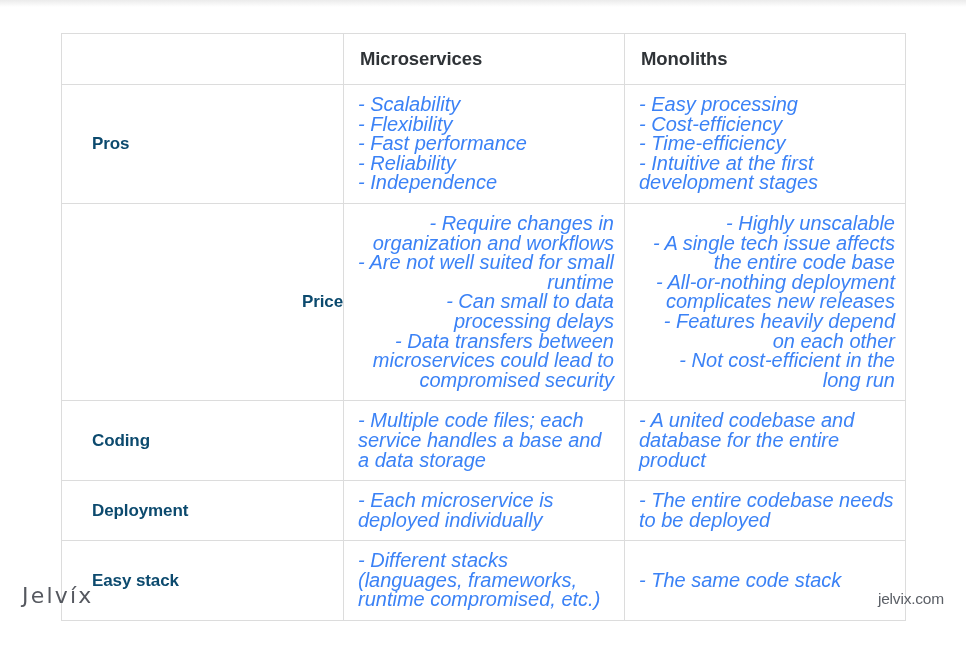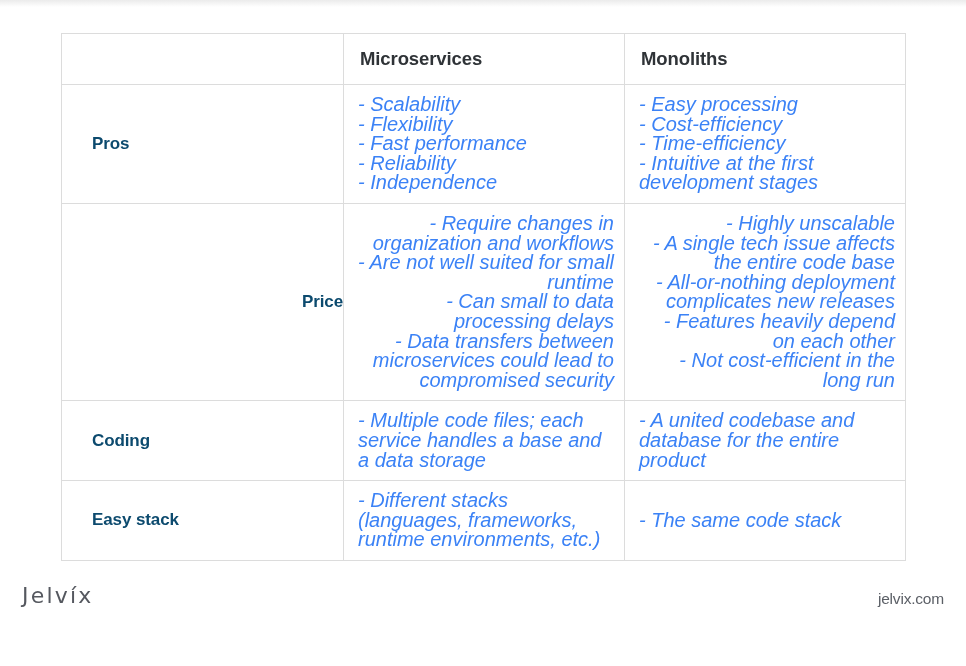--- a/index.html
+++ b/index.html
@@ -194,28 +194,43 @@
               <span class="line">- Multiple code files; each service handles a base and a data storage</span>
             </div>
         </td>
         <td>
           <div class="cell-content">
               <span class="line">- A united codebase and database for the entire product</span>
             </div>
         </td>
       </tr>
 
+      <tr class="r-deploy">
+        <td>
+          <div class="row-label">Deployment</div>
+        </td>
+        <td>
+          <div class="cell-content">
+              <span class="line">- Each microservice is deployed individually</span>
+            </div>
+        </td>
+        <td>
+          <div class="cell-content">
+              <span class="line">- The entire codebase needs to be deployed</span>
+            </div>
+        </td>
+      </tr>
 
       <tr class="r-tech">
         <td>
           <div class="row-label">Easy stack</div>
         </td>
         <td>
           <div class="cell-content">
-              <span class="line">- Different stacks (languages, frameworks, runtime environments, etc.)</span>
+              <span class="line">- Different stacks (languages, frameworks, runtime compromised, etc.)</span>
             </div>
         </td>
         <td>
           <div class="cell-content">
               <span class="line">- The same code stack</span>
             </div>
         </td>
       </tr>
 
     </tbody>

